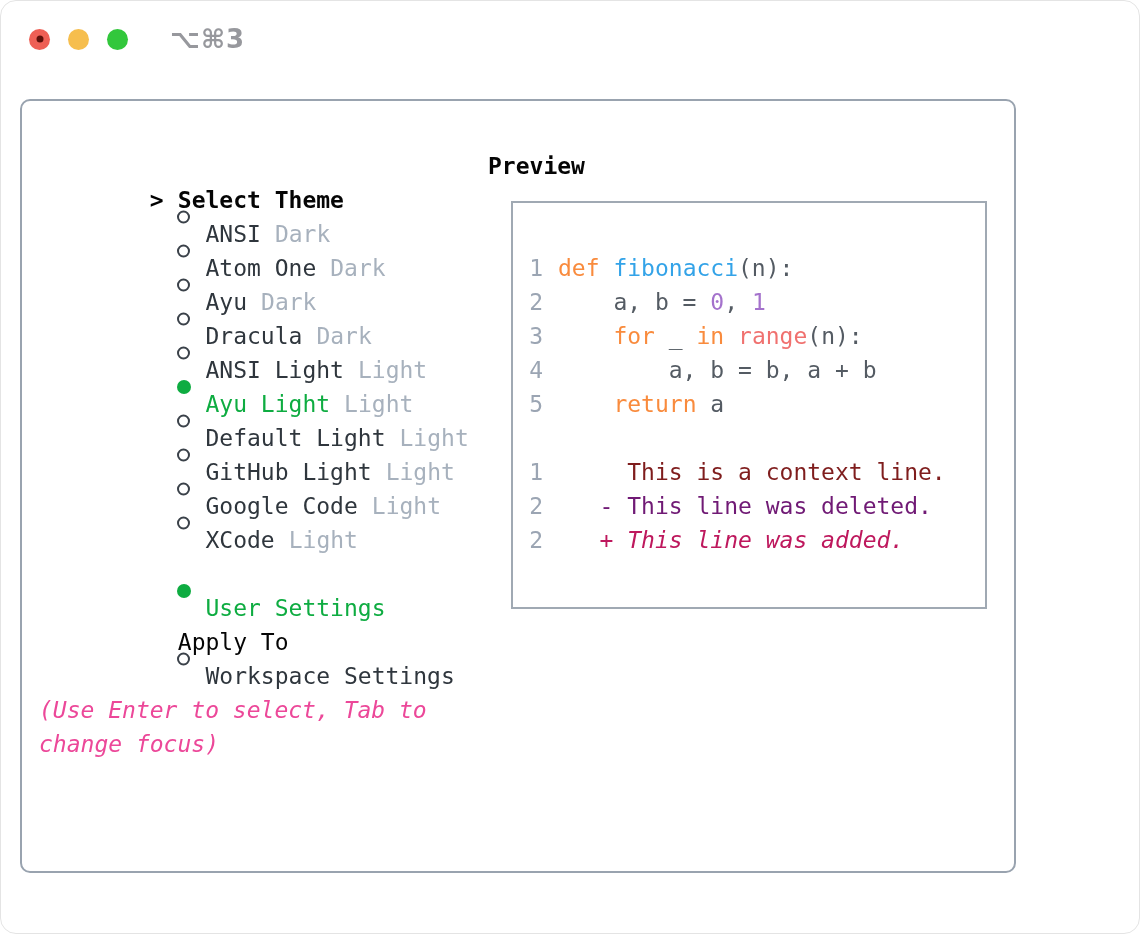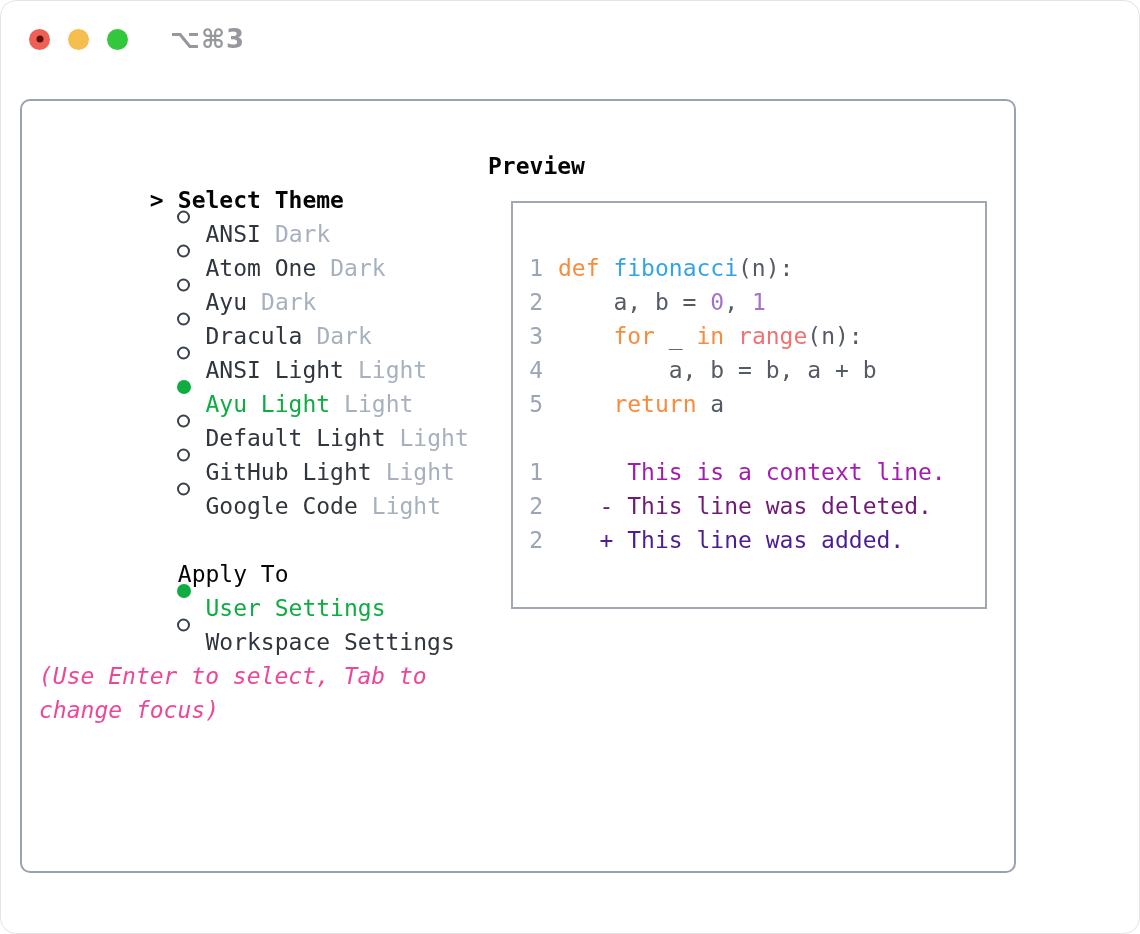--- a/index.html
+++ b/index.html
@@ -58,23 +58,23 @@
     border:2px solid #a0a9b3; background:#fff;
     padding:48px 8px 0 16px; overflow:hidden;
   }
   .cl { height:34px; white-space:pre; }
   .ln { display:inline-block; width:14px; text-align:right; color:#9ba5b3; margin-right:15px; }
   .c-kw   { color:#f98b3d; }
   .c-fn   { color:#33a3e8; }
   .c-call { color:#f0716f; }
   .c-num  { color:#a472cc; }
   .c-fg   { color:#545b63; }
-  .c-ctx  { color:#a21caf; }
+  .c-ctx  { color:#7f1d1d; }
   .c-del  { color:#701a75; }
-  .c-add  { color:#4c1d95; }
+  .c-add  { color:#be185d;font-style:italic; }
 </style>
 </head>
 <body>
 
 <div class="window">
 
   <div class="titlebar">
     <span class="tl red">
         <span class="dot"></span>
       </span>
@@ -111,30 +111,33 @@
         </div>
         <div class="row titem">
           <span class="mk"><span class="radio"></span></span><span class="t-name">Default Light</span><span class="t-variant">Light</span>
         </div>
         <div class="row titem">
           <span class="mk"><span class="radio"></span></span><span class="t-name">GitHub Light</span><span class="t-variant">Light</span>
         </div>
         <div class="row titem">
           <span class="mk"><span class="radio"></span></span><span class="t-name">Google Code</span><span class="t-variant">Light</span>
         </div>
+        <div class="row titem">
+          <span class="mk"><span class="radio"></span></span><span class="t-name">XCode</span><span class="t-variant">Light</span>
+        </div>
 
       <div class="row spacer"></div>
+
+      <div class="row titem sel">
+          <span class="mk"><span class="radio on"></span></span><span class="t-name">User Settings</span>
+        </div>
 
       <div class="row">
         <span class="mk"></span><span class="subheading">Apply To</span>
       </div>
-
-      <div class="row titem sel">
-          <span class="mk"><span class="radio on"></span></span><span class="t-name">User Settings</span>
-        </div>
         <div class="row titem">
           <span class="mk"><span class="radio"></span></span><span class="t-name">Workspace Settings</span>
         </div>
 
       <div class="row spacer"></div>
 
       <div class="hint">(Use Enter to select, Tab to change focus)</div>
     </div>
 
     <div class="preview-title heading">Preview</div>

